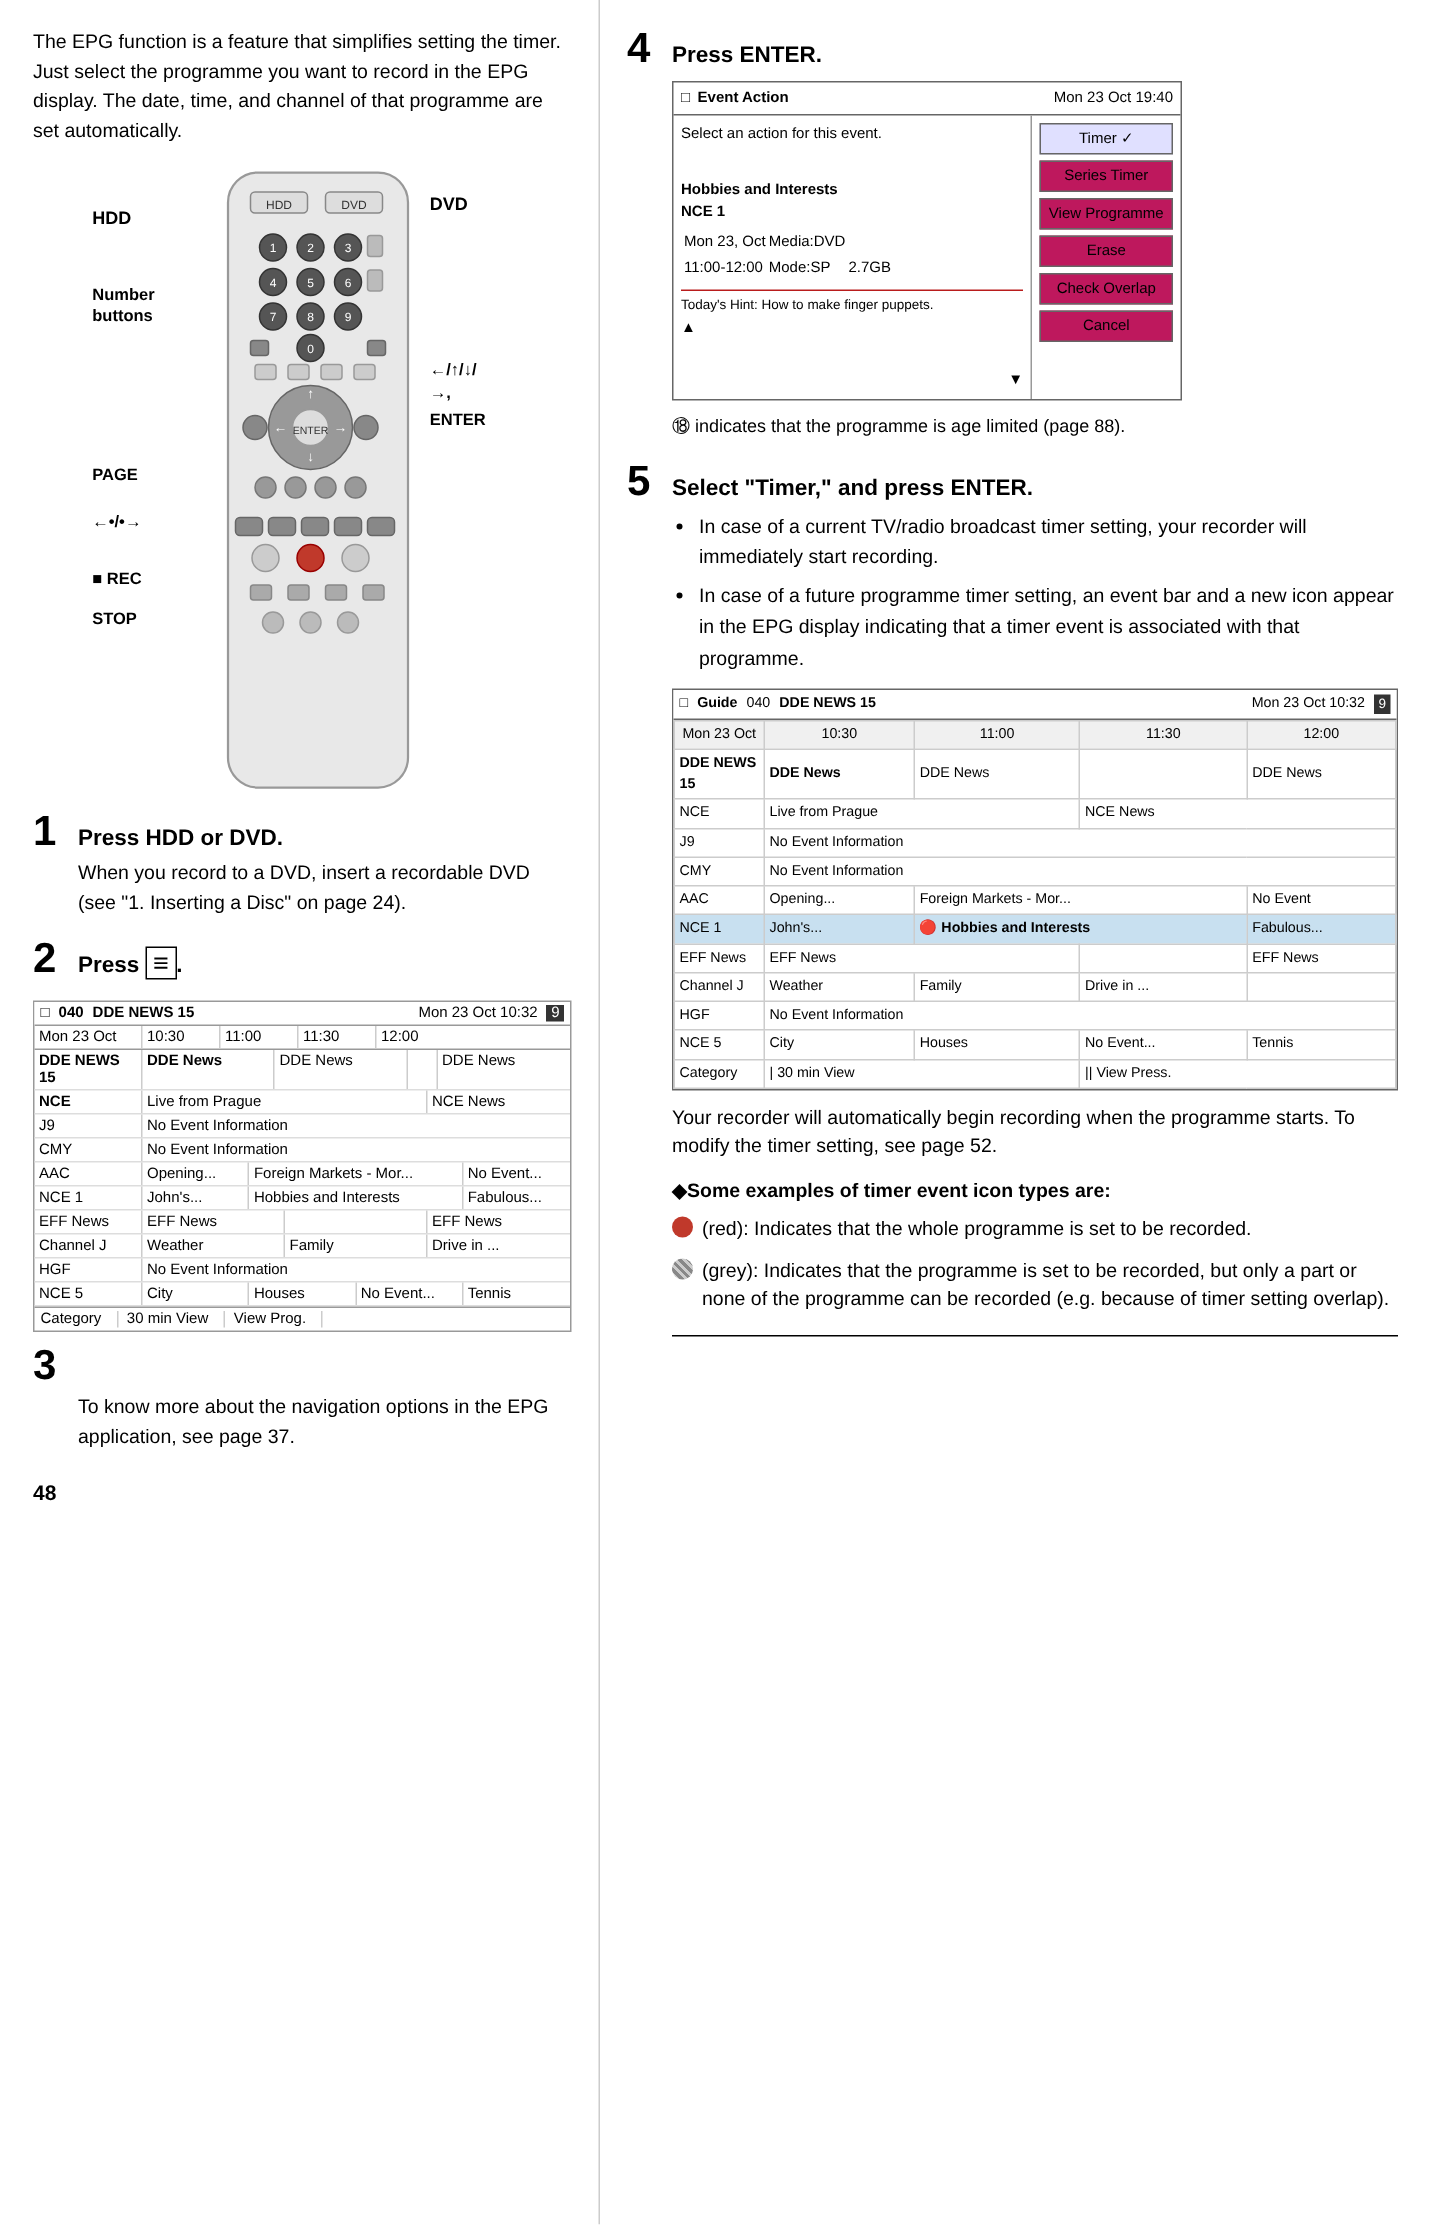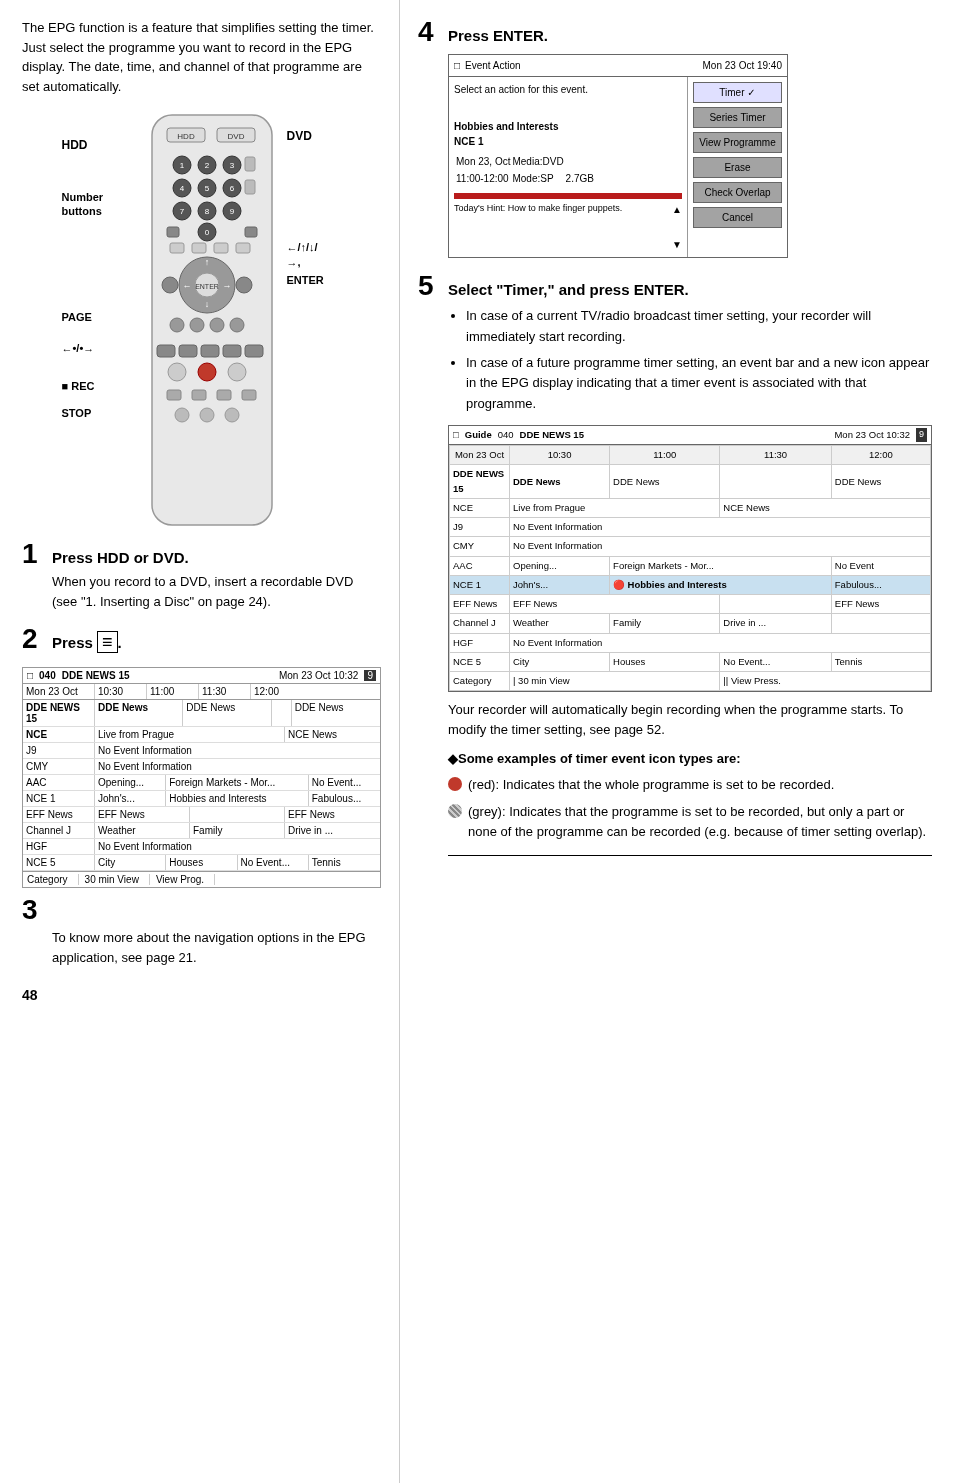--- a/index.html
+++ b/index.html
@@ -173,21 +173,21 @@
       border-left: 1px solid #999;
       display: flex;
       flex-direction: column;
       gap: 4px;
     }
     .ea-btn {
       border: 1px solid #666;
       padding: 2px 4px;
       font-size: 10px;
       text-align: center;
-      background: #a3a3a3;
+      background: #be185d;
     }
     .ea-btn.active { background: #e0e0ff; }
 
     
     .bullet-list {
       list-style: disc;
       margin-left: 18px;
       line-height: 1.6;
     }
     .bullet-list li { margin-bottom: 5px; }
@@ -476,78 +476,79 @@
         <span style="border-left:1px solid #ccc; padding-left:6px;">30 min View</span>
         <span style="border-left:1px solid #ccc; padding-left:6px;">View Prog.</span>
         <span style="border-left:1px solid #ccc; padding-left:6px;"></span>
       </div>
     </div>
 
     <div class="step">
       <div class="step-header">
         <span class="step-num">3</span>
       </div>
-      <div class="step-body">To know more about the navigation options in the EPG application, see page 21.</div>
+      <div class="step-body">To know more about the navigation options in the EPG application, see page 37.</div>
     </div>
 
     <div class="page-num">48</div>
 
   </div>
 
   <div class="right-col">
 
     <div class="step">
       <div class="right-step-header">
         <span class="step-num">4</span>
         <span class="step-title">Press ENTER.</span>
       </div>
       <div class="step-body">
 
         <div class="event-action-box" style="margin-top:8px;">
           <div class="ea-header">
             <div class="ea-header-left">
               <span>□</span>
-              <span style="font-weight:normal;">Event Action</span>
+              <span style="font-weight:bold;">Event Action</span>
             </div>
             <span>Mon 23 Oct  19:40</span>
           </div>
           <div class="ea-body">
             <div class="ea-left">
               <p style="font-size:10px; margin-bottom:22px;">Select an action for this event.</p>
               <p style="font-size:10px; font-weight:bold;">Hobbies and Interests<br>NCE 1</p>
               <table style="font-size:10px; margin-top:3px;">
                 <tbody>
                     <tr>
                   <td>Mon 23, Oct</td>
                   <td>Media:DVD</td>
                 </tr>
                 <tr>
                   <td>11:00-12:00</td>
                   <td>Mode:SP</td>
                   <td>2.7GB</td>
                 </tr>
               </tbody>
                 </table>
-              <div style="border-top:6px solid #b91c1c; margin-top:5px; padding-top:3px; display:flex; justify-content:space-between; align-items:flex-start;">
+              <div style="border-top:1px solid #b91c1c; margin-top:5px; padding-top:3px; display:flex; justify-content:space-between; align-items:flex-start;flex-direction:column;">
                 <span style="font-size:9px;">Today's Hint: How to make finger puppets.</span>
                 <span style="font-size:10px;">▲</span>
               </div>
               <div style="text-align:right; font-size:10px; margin-top:20px;">▼</div>
             </div>
             <div class="ea-right">
               <div class="ea-btn active">Timer ✓</div>
               <div class="ea-btn">Series Timer</div>
               <div class="ea-btn">View Programme</div>
               <div class="ea-btn">Erase</div>
               <div class="ea-btn">Check Overlap</div>
               <div class="ea-btn">Cancel</div>
             </div>
           </div>
         </div>
 
+        <p class="note-text" style="margin-top:8px;">⑱ indicates that the programme is age limited (page 88).</p>
       </div>
     </div>
 
     <div class="step" style="margin-top:10px;">
       <div class="right-step-header">
         <span class="step-num">5</span>
         <span class="step-title">Select "Timer," and press ENTER.</span>
       </div>
       <div class="step-body">
         <ul class="bullet-list">

